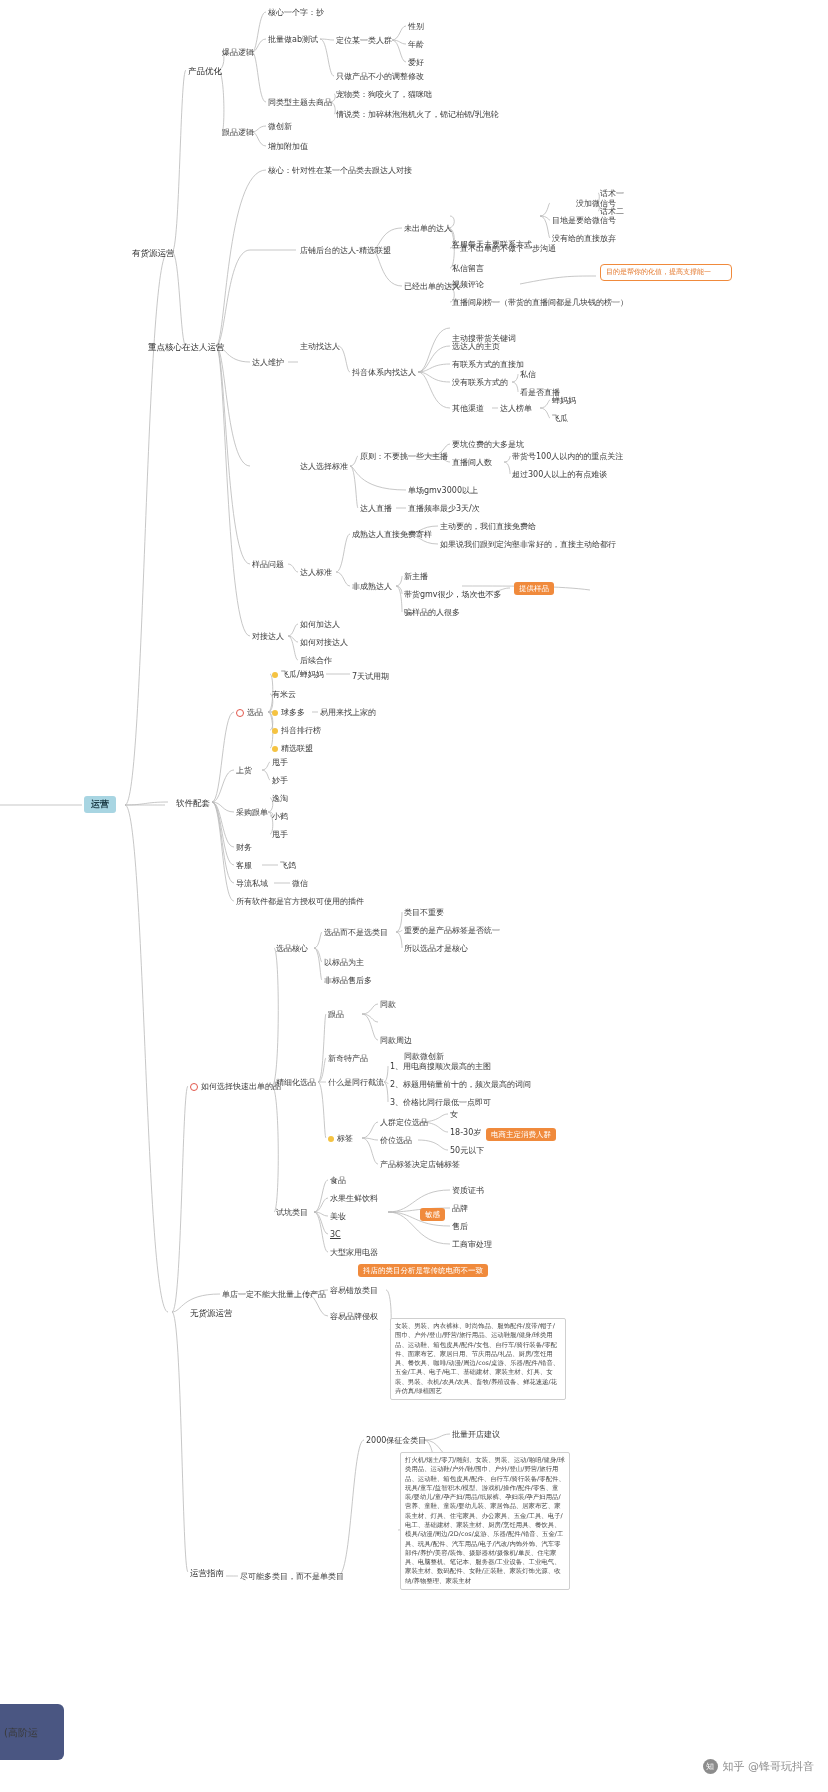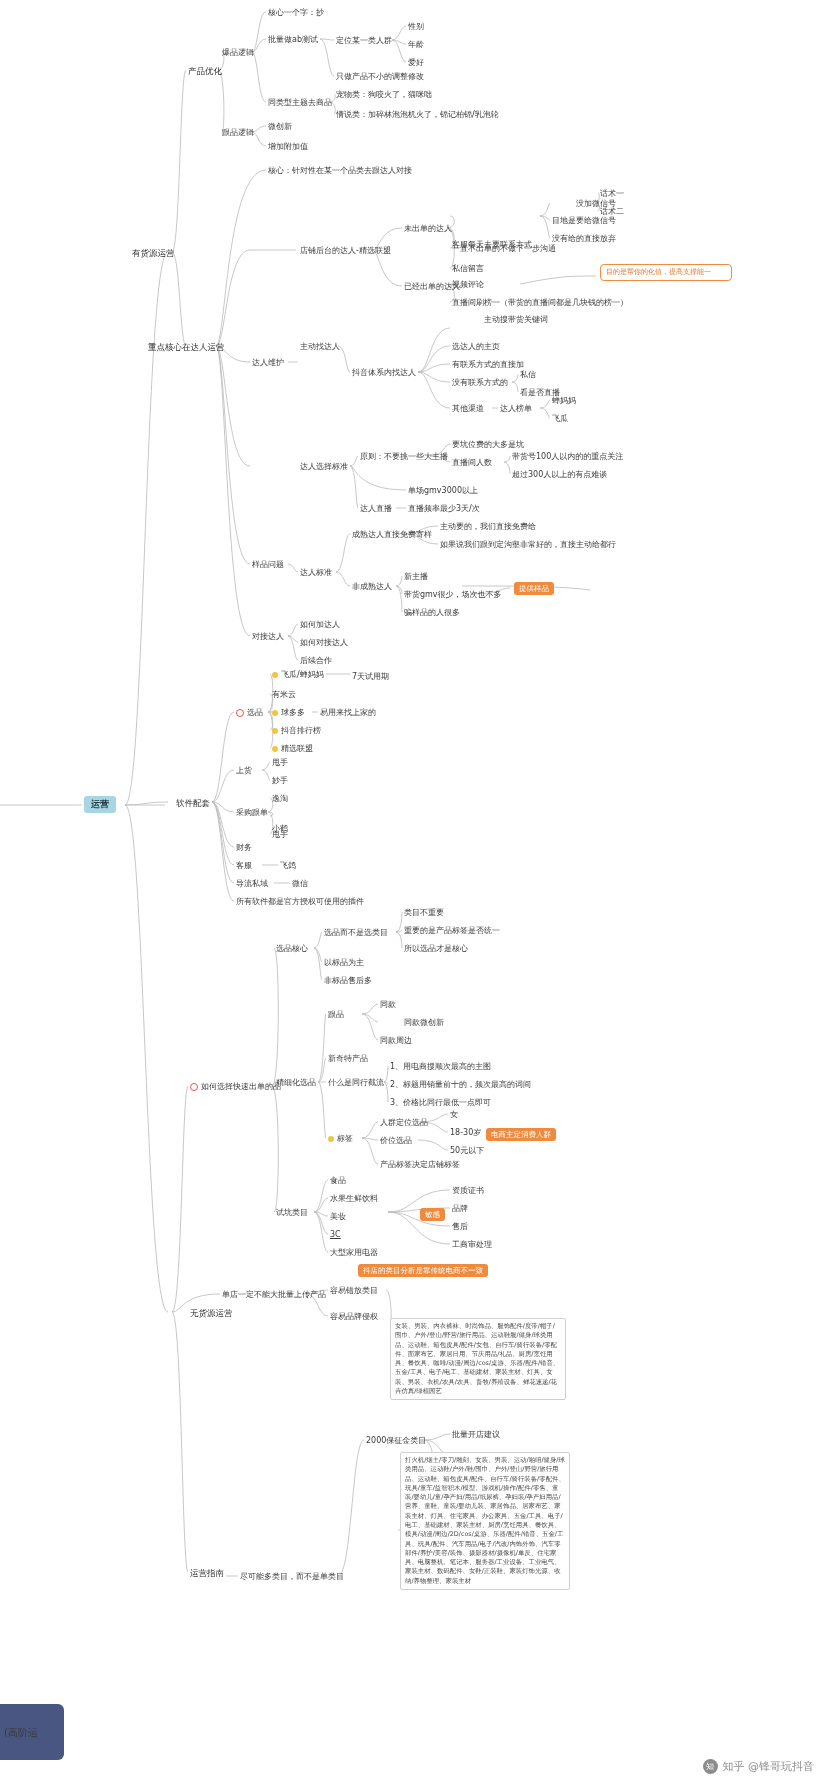--- a/index.html
+++ b/index.html
@@ -309,21 +309,21 @@
     <div class="node" style="left: 552px; top: 234px;">没有给的直接放弃</div>
     <div class="node" style="left: 452px; top: 244px;">一直不出单的不做下一步沟通</div>
     <div class="node" style="left: 452px; top: 264px;">私信留言</div>
     <div class="node" style="left: 404px; top: 282px;">已经出单的达人</div>
     <div class="node" style="left: 452px; top: 280px;">视频评论</div>
     <div class="node" style="left: 452px; top: 298px;">直播间刷榜一（带货的直播间都是几块钱的榜一）</div>
     <div class="node l1" style="left: 148px; top: 342px;">重点核心在达人运营</div>
     <div class="node" style="left: 252px; top: 358px;">达人维护</div>
     <div class="node" style="left: 300px; top: 342px;">主动找达人</div>
     <div class="node" style="left: 352px; top: 368px;">抖音体系内找达人</div>
-    <div class="node" style="left: 452px; top: 315px; margin-left: 32px;">主动搜带货关键词</div>
+    <div class="node" style="left: 452px; top: 334px;">主动搜带货关键词</div>
     <div class="node" style="left: 452px; top: 342px;">选达人的主页</div>
     <div class="node" style="left: 452px; top: 360px;">有联系方式的直接加</div>
     <div class="node" style="left: 452px; top: 378px;">没有联系方式的</div>
     <div class="node" style="left: 520px; top: 370px;">私信</div>
     <div class="node" style="left: 520px; top: 388px;">看是否直播</div>
     <div class="node" style="left: 452px; top: 404px;">其他渠道</div>
     <div class="node" style="left: 500px; top: 404px;">达人榜单</div>
     <div class="node" style="left: 552px; top: 396px;">蝉妈妈</div>
     <div class="node" style="left: 552px; top: 414px;">飞瓜</div>
     <div class="node" style="left: 300px; top: 462px;">达人选择标准</div>
@@ -355,40 +355,40 @@
     <div class="node" style="left: 272px; top: 690px;">有米云</div>
     <div class="node dot-yellow" style="left: 272px; top: 708px;">球多多</div>
     <div class="node" style="left: 320px; top: 708px;">易用来找上家的</div>
     <div class="node dot-yellow" style="left: 272px; top: 726px;">抖音排行榜</div>
     <div class="node dot-yellow" style="left: 272px; top: 744px;">精选联盟</div>
     <div class="node" style="left: 236px; top: 766px;">上货</div>
     <div class="node" style="left: 272px; top: 758px;">甩手</div>
     <div class="node" style="left: 272px; top: 776px;">妙手</div>
     <div class="node" style="left: 236px; top: 808px;">采购跟单</div>
     <div class="node" style="left: 272px; top: 794px;">逸淘</div>
-    <div class="node" style="left: 272px; top: 812px; margin-top: 12px;">小鹤</div>
+    <div class="node" style="left: 272px; top: 812px;">小鹤</div>
     <div class="node" style="left: 272px; top: 830px;">甩手</div>
     <div class="node" style="left: 236px; top: 843px;">财务</div>
     <div class="node" style="left: 236px; top: 861px;">客服</div>
     <div class="node" style="left: 280px; top: 861px;">飞鸽</div>
     <div class="node" style="left: 236px; top: 879px;">导流私域</div>
     <div class="node" style="left: 292px; top: 879px;">微信</div>
     <div class="node" style="left: 236px; top: 897px;">所有软件都是官方授权可使用的插件</div>
     <div class="node dot-red" style="left: 190px; top: 1082px;">如何选择快速出单的品</div>
     <div class="node" style="left: 276px; top: 944px;">选品核心</div>
     <div class="node" style="left: 324px; top: 928px;">选品而不是选类目</div>
     <div class="node" style="left: 404px; top: 908px;">类目不重要</div>
     <div class="node" style="left: 404px; top: 926px;">重要的是产品标签是否统一</div>
     <div class="node" style="left: 404px; top: 944px;">所以选品才是核心</div>
     <div class="node" style="left: 324px; top: 958px;">以标品为主</div>
     <div class="node" style="left: 324px; top: 976px;">非标品售后多</div>
     <div class="node" style="left: 276px; top: 1078px;">精细化选品</div>
     <div class="node" style="left: 328px; top: 1010px;">跟品</div>
     <div class="node" style="left: 380px; top: 1000px;">同款</div>
-    <div class="node" style="left: 380px; top: 1018px; padding-left: 24px;">同款微创新</div>
+    <div class="node" style="left: 380px; top: 1052px; padding-left: 24px;">同款微创新</div>
     <div class="node" style="left: 380px; top: 1036px;">同款周边</div>
     <div class="node" style="left: 328px; top: 1054px;">新奇特产品</div>
     <div class="node" style="left: 328px; top: 1078px;">什么是同行截流</div>
     <div class="node" style="left: 390px; top: 1062px;">1、用电商搜顺次最高的主图</div>
     <div class="node" style="left: 390px; top: 1080px;">2、标题用销量前十的，频次最高的词间</div>
     <div class="node" style="left: 390px; top: 1098px;">3、价格比同行最低一点即可</div>
     <div class="node dot-yellow" style="left: 328px; top: 1134px;">标签</div>
     <div class="node" style="left: 380px; top: 1118px;">人群定位选品</div>
     <div class="node" style="left: 450px; top: 1110px;">女</div>
     <div class="node" style="left: 450px; top: 1128px;">18-30岁</div>

